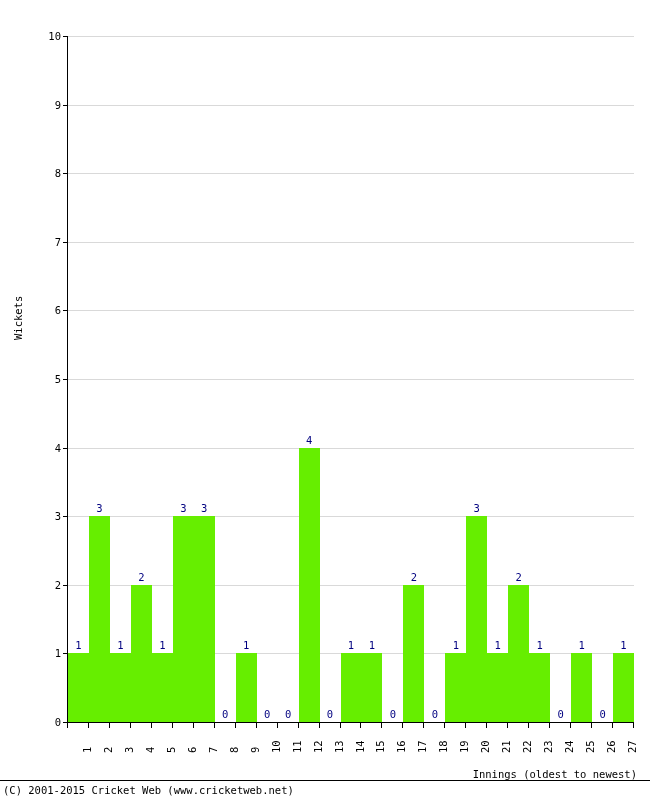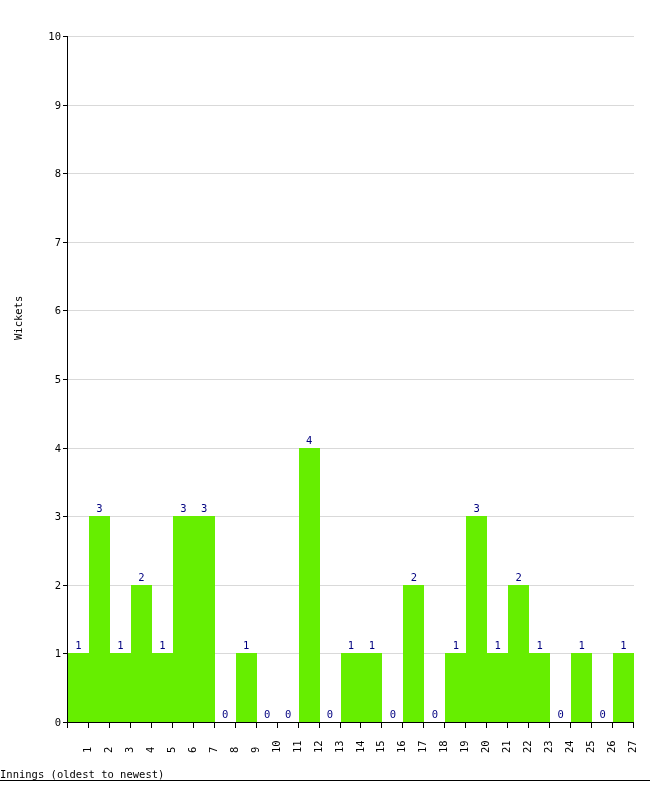--- a/index.html
+++ b/index.html
@@ -158,20 +158,21 @@
     font-size: 10.5px;
     white-space: nowrap;
     transform: rotate(-90deg);
     transform-origin: left top;
   }
   #xlabel-axis {
     position: absolute;
     left: 0;
     top: 768px;
     width: 637px;
+    text-align: right;
     font-size: 10.5px;
     white-space: nowrap;
   }
 
   
   #footer-rule {
     position: absolute;
     left: 0;
     top: 780px;
     width: 650px;
@@ -392,13 +393,14 @@
       <div class="xlab" style="left: 476.167px; top: 24px;">23</div>
       <div class="xlab" style="left: 497.13px; top: 24px;">24</div>
       <div class="xlab" style="left: 518.093px; top: 24px;">25</div>
       <div class="xlab" style="left: 539.056px; top: 24px;">26</div>
       <div class="xlab" style="left: 560.019px; top: 24px;">27</div>
     </div>
 
   <div id="xlabel-axis">Innings (oldest to newest)</div>
 
   <div id="footer-rule"></div>
+  <div id="footer-text">(C) 2001-2015 Cricket Web (www.cricketweb.net)</div>
 </div>
 
 </body></html>

